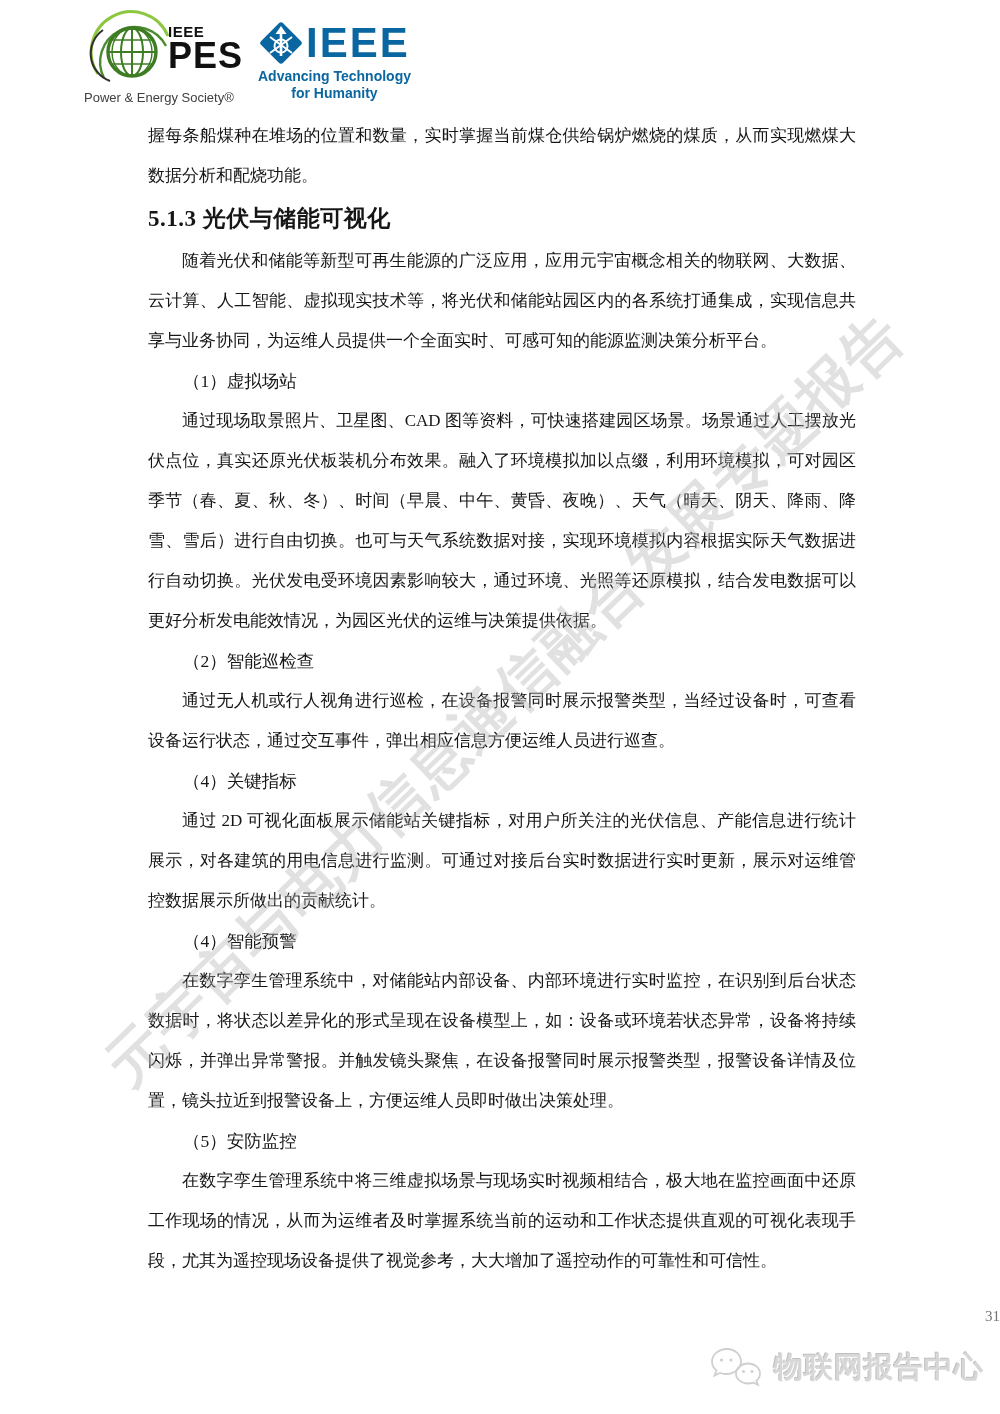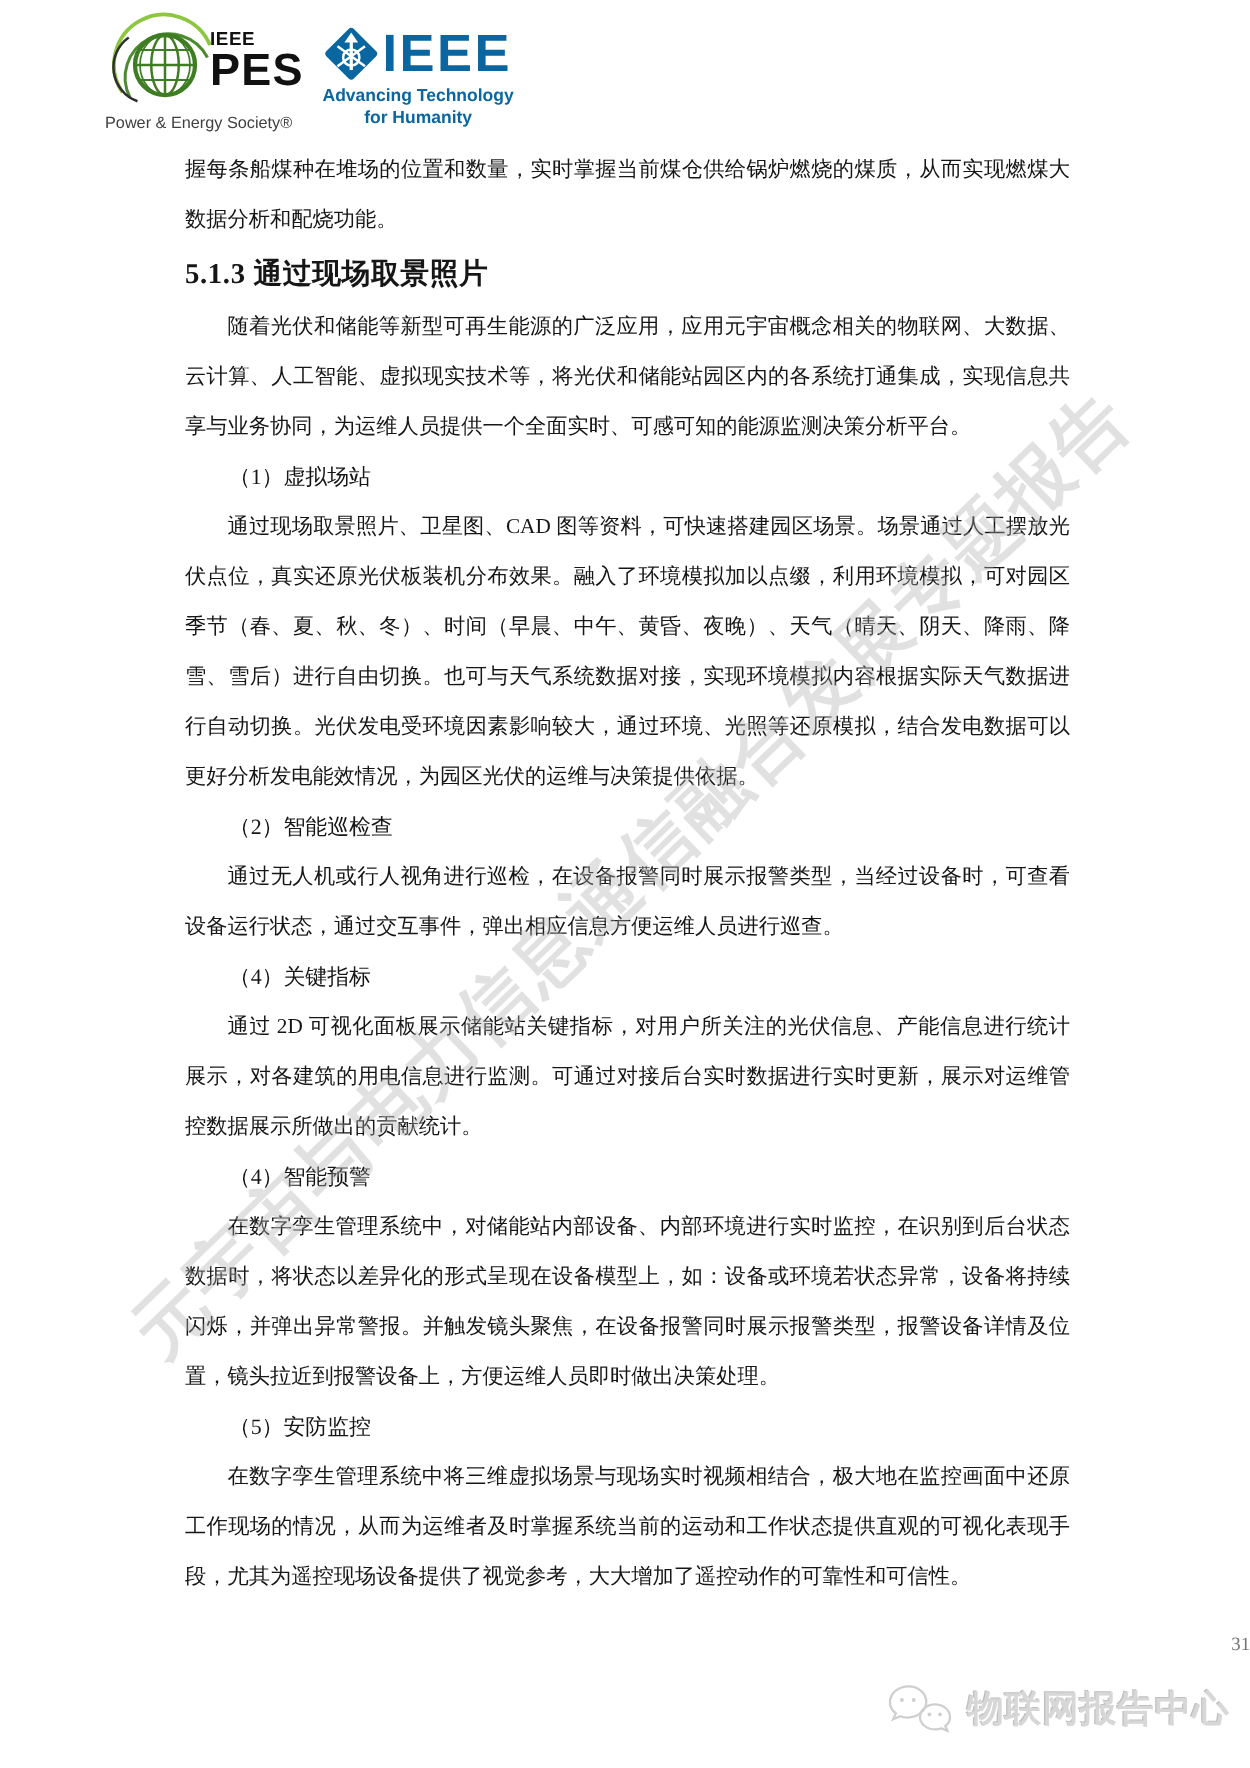--- a/index.html
+++ b/index.html
@@ -93,21 +93,21 @@
       <div class="ieee-tagline">
         <div>Advancing Technology</div>
         <div>for Humanity</div>
       </div>
     </div>
   </header>
 
   <main class="content">
     <p class="body-text no-indent">握每条船煤种在堆场的位置和数量，实时掌握当前煤仓供给锅炉燃烧的煤质，从而实现燃煤大数据分析和配烧功能。</p>
 
-    <h2 class="section-title">5.1.3 通过现场取景照片</h2>
+    <h2 class="section-title">5.1.3 光伏与储能可视化</h2>
 
     <p class="body-text">随着光伏和储能等新型可再生能源的广泛应用，应用元宇宙概念相关的物联网、大数据、云计算、人工智能、虚拟现实技术等，将光伏和储能站园区内的各系统打通集成，实现信息共享与业务协同，为运维人员提供一个全面实时、可感可知的能源监测决策分析平台。</p>
 
     <section>
       <h3 class="sub-heading">（1）虚拟场站</h3>
       <p class="body-text">通过现场取景照片、卫星图、CAD 图等资料，可快速搭建园区场景。场景通过人工摆放光伏点位，真实还原光伏板装机分布效果。融入了环境模拟加以点缀，利用环境模拟，可对园区季节（春、夏、秋、冬）、时间（早晨、中午、黄昏、夜晚）、天气（晴天、阴天、降雨、降雪、雪后）进行自由切换。也可与天气系统数据对接，实现环境模拟内容根据实际天气数据进行自动切换。光伏发电受环境因素影响较大，通过环境、光照等还原模拟，结合发电数据可以更好分析发电能效情况，为园区光伏的运维与决策提供依据。</p>
     </section>
 
     <section>
       <h3 class="sub-heading">（2）智能巡检查</h3>

